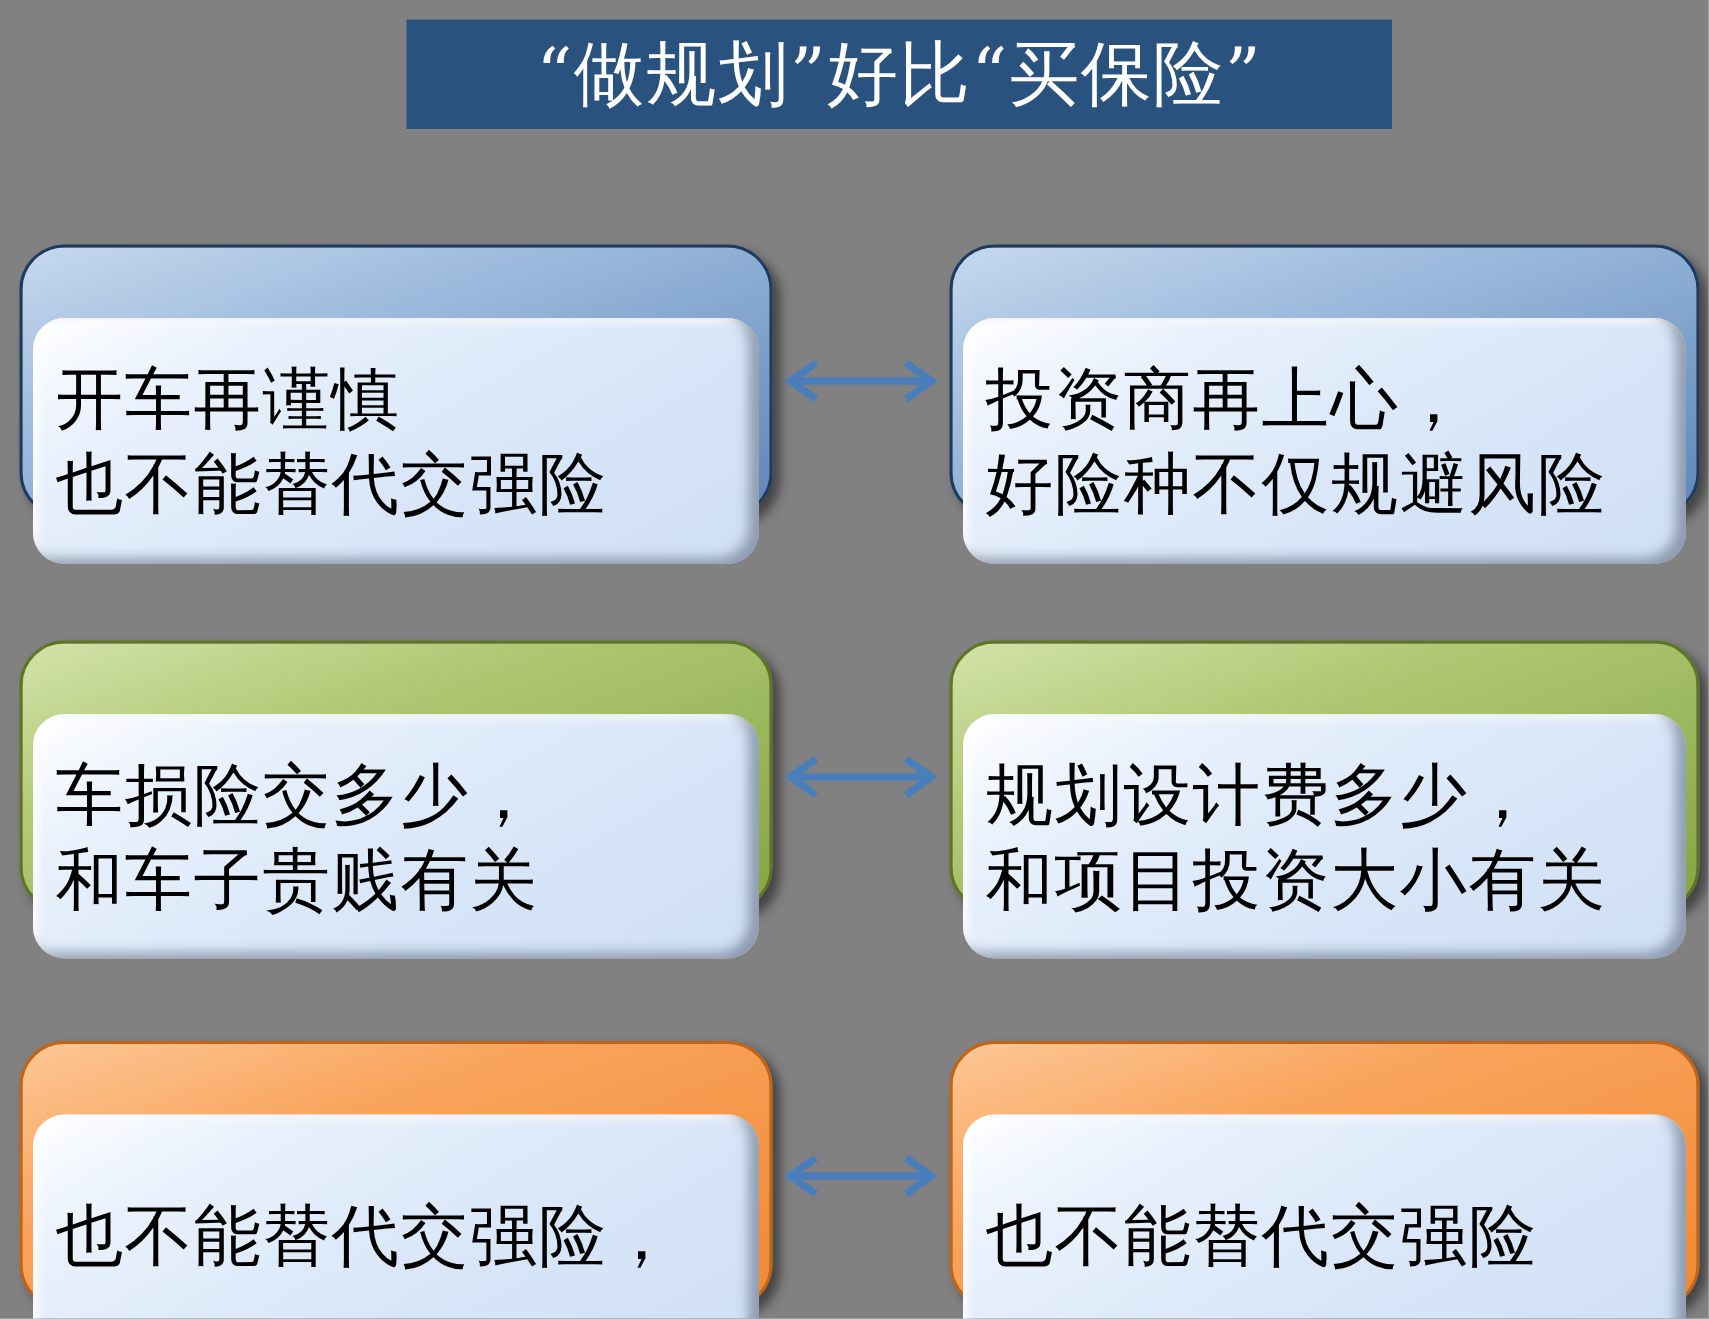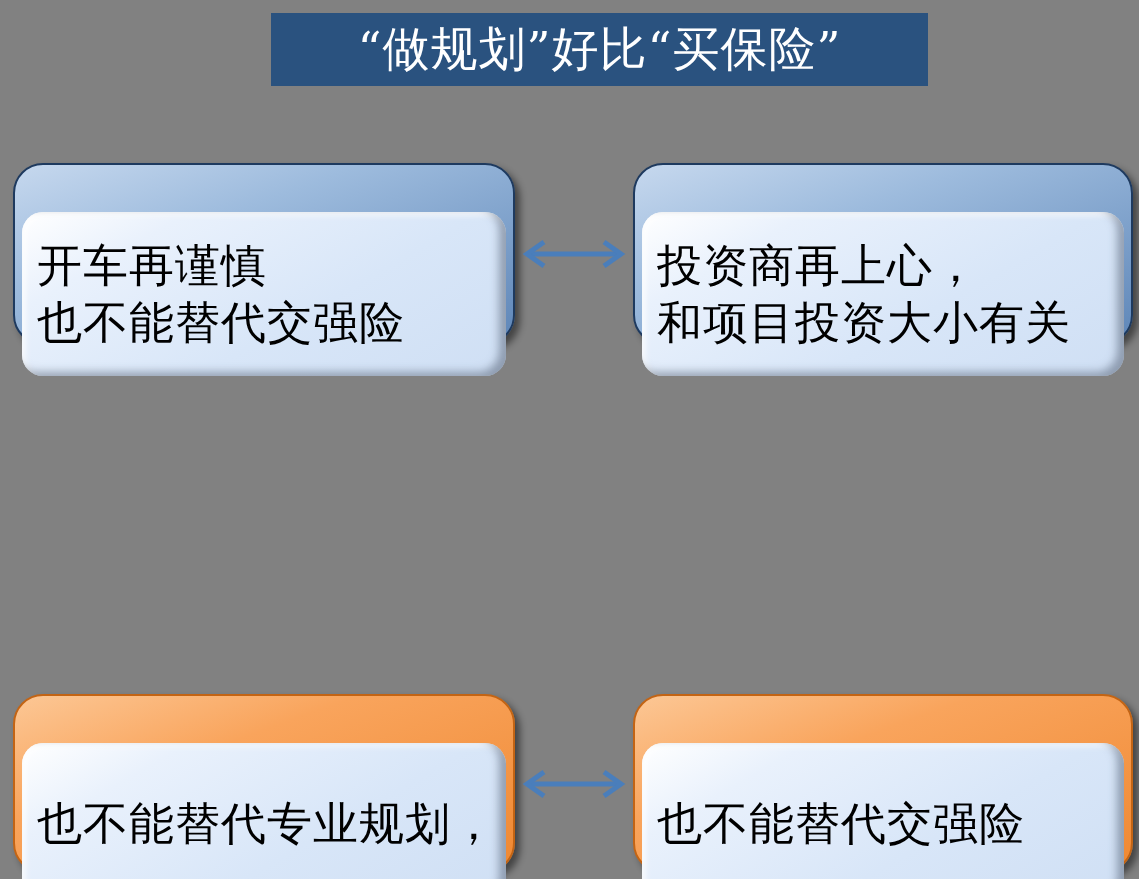--- a/index.html
+++ b/index.html
@@ -103,32 +103,55 @@
     </div>
     <svg class="arrow" viewBox="0 0 120 34">
       <line x1="14" y1="17" x2="106" y2="17" stroke="#4A7EBB" stroke-width="5"></line>
       <polyline points="30,5 13,17 30,29" fill="none" stroke="#4A7EBB" stroke-width="5"></polyline>
       <polyline points="90,5 107,17 90,29" fill="none" stroke="#4A7EBB" stroke-width="5"></polyline>
     </svg>
     <div class="cbox right theme-blue">
       <div class="cbox-inner">
         <div class="cbox-text">
           <span>投资商再上心，</span>
+          <span>好险种不仅规避风险</span>
+        </div>
+      </div>
+    </div>
+  </div>
+
+  <div class="row row-2">
+    <div class="cbox left theme-green">
+      <div class="cbox-inner">
+        <div class="cbox-text">
+          <span>车损险交多少，</span>
+          <span>和车子贵贱有关</span>
+        </div>
+      </div>
+    </div>
+    <svg class="arrow" viewBox="0 0 120 34">
+      <line x1="14" y1="17" x2="106" y2="17" stroke="#4A7EBB" stroke-width="5"></line>
+      <polyline points="30,5 13,17 30,29" fill="none" stroke="#4A7EBB" stroke-width="5"></polyline>
+      <polyline points="90,5 107,17 90,29" fill="none" stroke="#4A7EBB" stroke-width="5"></polyline>
+    </svg>
+    <div class="cbox right theme-green">
+      <div class="cbox-inner">
+        <div class="cbox-text">
+          <span>规划设计费多少，</span>
           <span>和项目投资大小有关</span>
         </div>
       </div>
     </div>
   </div>
 
-
   <div class="row row-3">
     <div class="cbox left theme-orange">
       <div class="cbox-inner">
         <div class="cbox-text">
-          <span>也不能替代专业规划，</span>
+          <span>也不能替代交强险，</span>
         </div>
       </div>
     </div>
     <svg class="arrow" viewBox="0 0 120 34">
       <line x1="14" y1="17" x2="106" y2="17" stroke="#4A7EBB" stroke-width="5"></line>
       <polyline points="30,5 13,17 30,29" fill="none" stroke="#4A7EBB" stroke-width="5"></polyline>
       <polyline points="90,5 107,17 90,29" fill="none" stroke="#4A7EBB" stroke-width="5"></polyline>
     </svg>
     <div class="cbox right theme-orange">
       <div class="cbox-inner">

